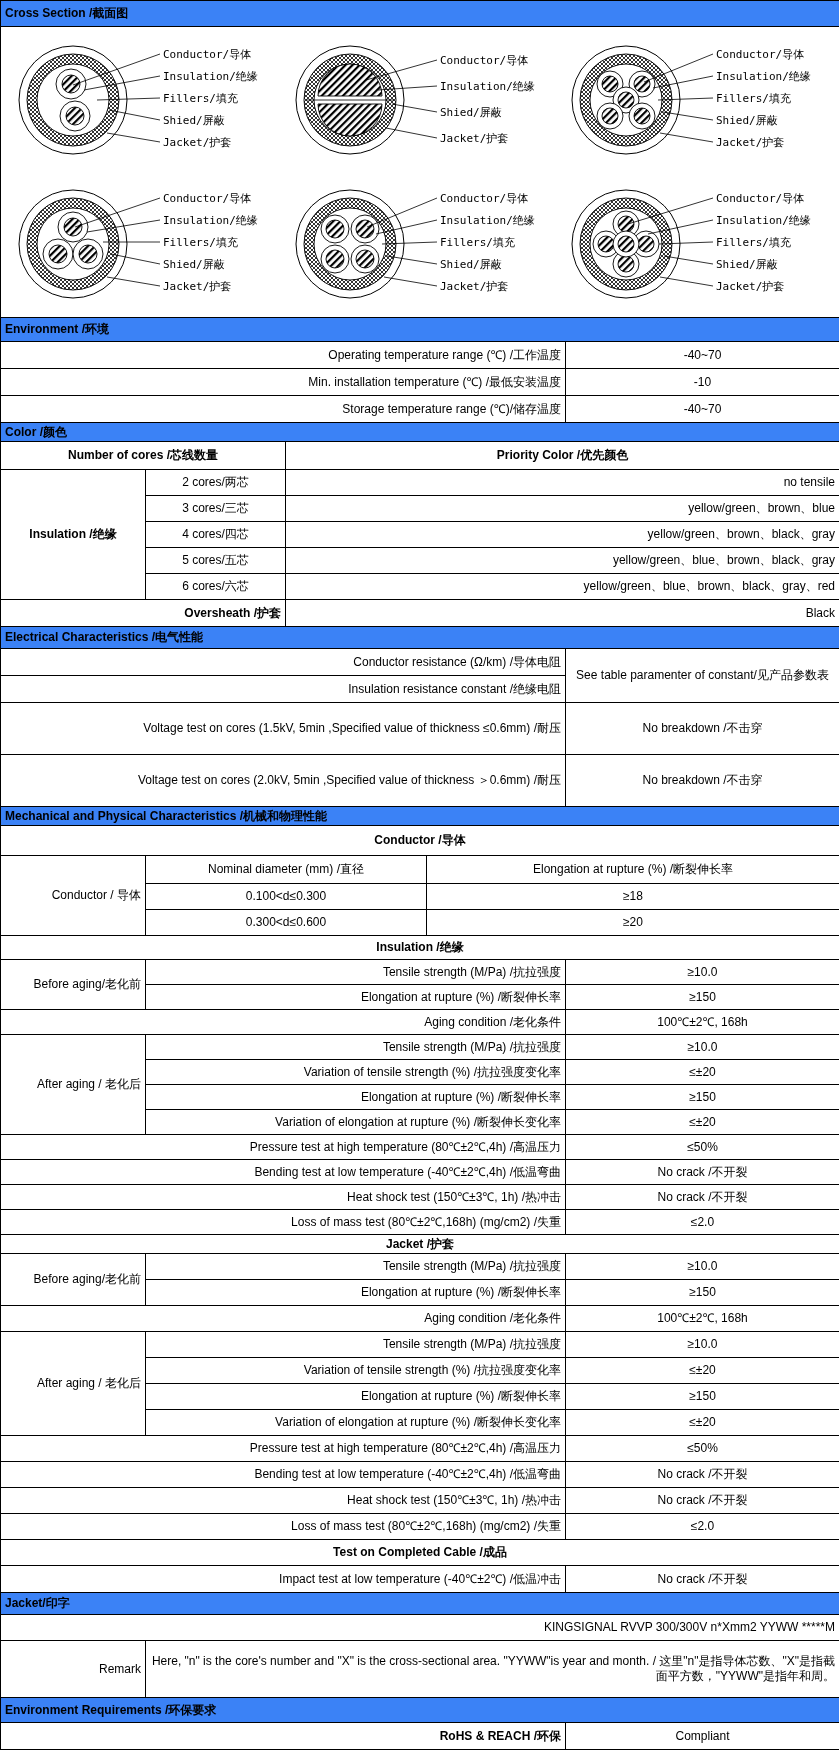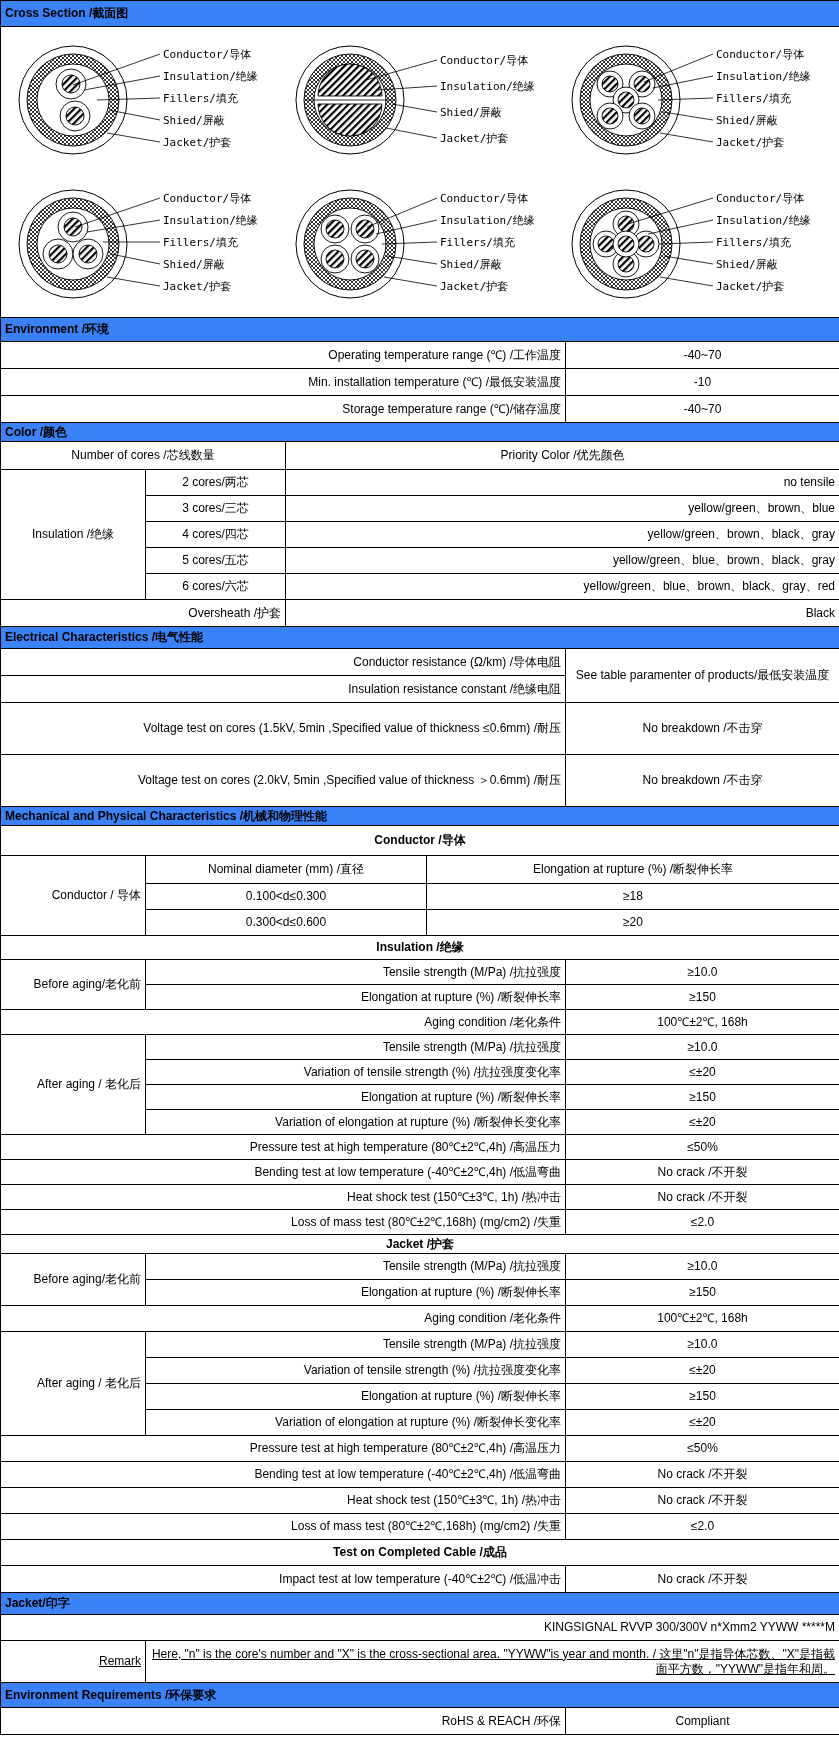--- a/index.html
+++ b/index.html
@@ -4,24 +4,24 @@
 <style>
   html,body{margin:0;padding:0;background:#fff;}
   body{width:839px;font-family:"Liberation Sans",sans-serif;color:#000;}
   table.sheet{width:839px;border-collapse:collapse;table-layout:fixed;}
   table.sheet td{border:1px solid #000;padding:1px 4px;font-size:12px;line-height:1.25;
     overflow:hidden;vertical-align:middle;}
   .sec{background:#3b82f6;font-weight:bold;font-size:13px;text-align:left;}
   .sub{font-weight:bold;text-align:center;font-size:12.5px;}
   .lbl{text-align:right;}
   .val{text-align:center;}
-  .b{font-weight:normal;margin-top:16px;}
+  .b{font-weight:bold;margin-top:16px;}
   tr.r22{height:22px;margin-top:36px;} tr.r23{height:19px;} tr.r24{height:24px;} tr.r25{height:25px;}
   tr.r26{height:26px;} tr.r27{height:27px;} tr.r28{height:28px;} tr.r30{height:30px;border-radius:6px;}
-  tr.r52{height:52px;} tr.r57{height:42px;text-decoration:underline;}
+  tr.r52{height:52px;} tr.r57{height:57px;}
   td.diagcell{padding:0;height:288px;}
   .diag-grid{display:grid;grid-template-columns:repeat(3,1fr);grid-template-rows:144px 144px;width:100%;}
   svg.diagram{display:block;}
   .thin{fill:#fff;stroke:#000;stroke-width:1;}
   .ring{fill:url(#shieldHatch);stroke:#000;stroke-width:0.9;}
   .inner{fill:#fff;stroke:#000;stroke-width:0.9;}
   .ins{fill:#fff;stroke:#000;stroke-width:0.9;}
   .cond{fill:url(#condHatch);stroke:#000;stroke-width:0.9;}
   .leader{stroke:#000;stroke-width:0.8;fill:none;}
   text.dlabel{font-family:"DejaVu Sans Mono",monospace;font-size:11px;fill:#000;}
@@ -245,21 +245,21 @@
   <tr class="r27">
     <td colspan="2" class="lbl b">Oversheath /护套</td>
     <td colspan="3" class="lbl">Black</td>
   </tr>
 
   <tr class="r22">
         <td colspan="5" class="sec">Electrical Characteristics /电气性能</td>
       </tr>
   <tr class="r27">
     <td colspan="4" class="lbl">Conductor resistance (Ω/km) /导体电阻</td>
-    <td rowspan="2" class="val">See table paramenter of products/最低安装温度</td>
+    <td rowspan="2" class="val">See table paramenter of constant/见产品参数表</td>
   </tr>
   <tr class="r27">
     <td colspan="4" class="lbl">Insulation resistance constant /绝缘电阻</td>
   </tr>
   <tr class="r52">
     <td colspan="4" class="lbl">Voltage test on cores (1.5kV, 5min ,Specified value of thickness ≤0.6mm) /耐压</td>
     <td class="val">No breakdown /不击穿</td>
   </tr>
   <tr class="r52">
     <td colspan="4" class="lbl">Voltage test on cores (2.0kV, 5min ,Specified value of thickness ＞0.6mm) /耐压</td>

